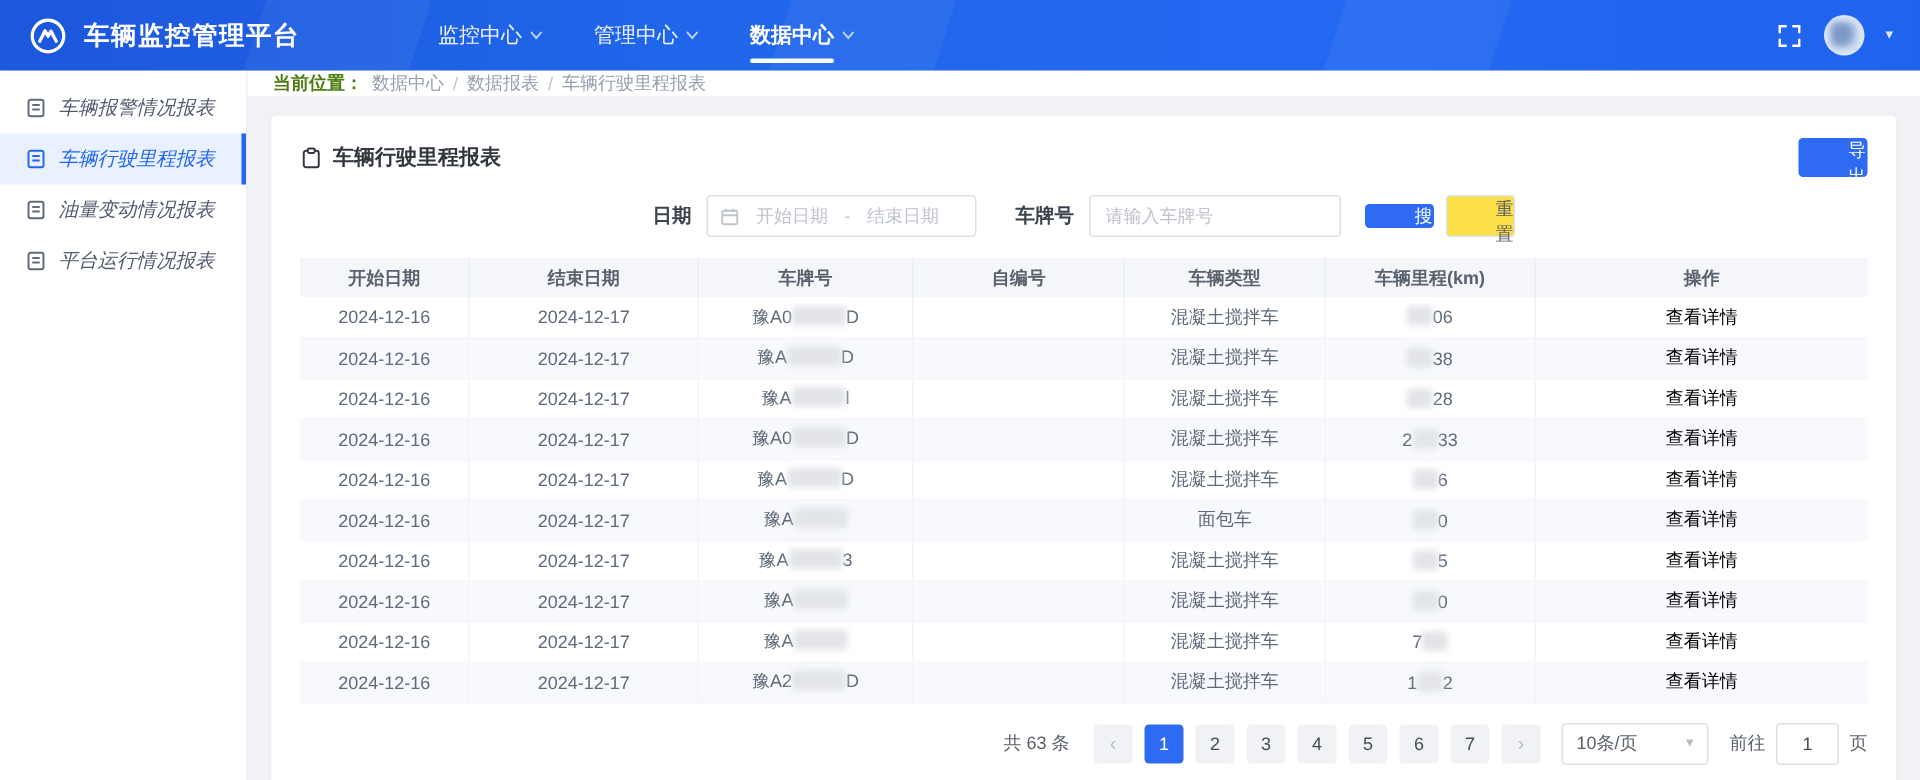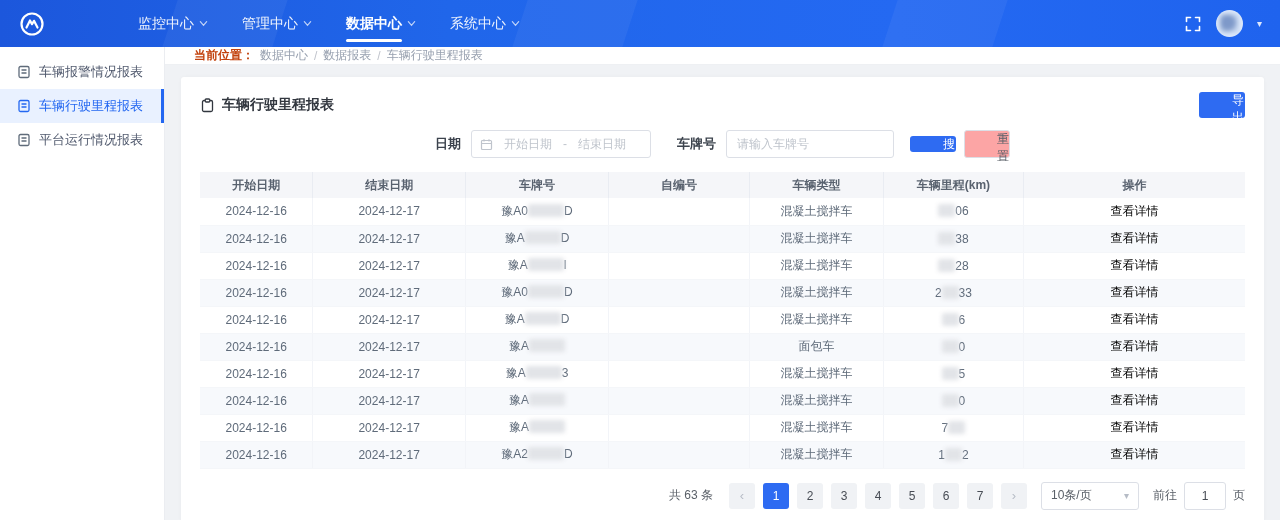--- a/index.html
+++ b/index.html
@@ -19,51 +19,51 @@
   .nav-item.active { font-weight:bold; color:#fff; }
   .nav-item.active::after { content:""; position:absolute; left:0; right:14px; bottom:5px; height:3px; background:#ffffff; border-radius:2px; }
   .nav-right { margin-left:auto; display:flex; align-items:center; gap:14px; z-index:1; }
   .fs-icon { width:18px; height:18px; cursor:pointer; }
   .avatar { width:27px; height:27px; border-radius:50%; background:#dde9fb; overflow:hidden; position:relative; cursor:pointer; }
   .avatar .blob { position:absolute; inset:4px; background:radial-gradient(circle at 40% 45%,#7e99c9 0 40%,#c8d8f0 70%); filter:blur(2px); }
   .user-caret { color:#fff; font-size:10px; opacity:.85; cursor:pointer; }
 
   
   .layout { display:flex; height:473px; }
-  .sidebar { width:165px; background:#fff; border-right:1px solid #ebedf1; padding-top:8px; flex:none; }
+  .sidebar { width:165px; background:#fff; border-right:1px solid #ebedf1; padding-top:8px; flex:none;font-style:italic; }
   .side-item { position:relative; display:flex; align-items:center; gap:8px; height:34px; padding-left:17px; font-size:13px; color:#515a6e; cursor:pointer; }
   .side-item svg { flex:none; stroke:#5f6b7a; }
   .side-item.active { background:#e9f1ff; color:#2367f1; }
   .side-item.active svg { stroke:#2367f1; }
   .side-item.active::after { content:""; position:absolute; right:0; top:0; bottom:0; width:3px; background:#2367f1; }
   .main { flex:1; display:flex; flex-direction:column; min-width:0; }
 
   .breadcrumb-bar { height:31px; background:#fff; border-bottom:1px solid #eef0f3; display:flex; align-items:center; padding-left:17px; font-size:12px; color:#97a0af; gap:6px; }
-  .bc-prefix { color:#c2410c; font-weight:bold;margin-left:12px; }
+  .bc-prefix { color:#4d7c0f; font-weight:bold; }
   .bc-sep { color:#c0c4cc; }
 
   
   .card { background:#fff; margin:12px 16px 10px 16px; border-radius:3px; padding:13px 19px 0 19px; flex:1; box-shadow:0 0 4px rgba(0,0,0,0.03); }
   .card-head { display:flex; align-items:center; height:30px; }
   .card-title { display:flex; align-items:center; gap:7px; font-size:14px; font-weight:bold; color:#32373f; }
   .btn { border:none; border-radius:3px; font-size:12px; cursor:pointer; font-family:inherit;padding-left:32px; }
   .btn-primary { background:#2e6bf2; color:#fff; }
   .export-btn { margin-left:auto; width:46px; height:26px; }
 
   .filters { display:flex; align-items:center; margin-top:10px; gap:8px; font-size:13px;justify-content:center; }
   .f-label { color:#3c434d; font-weight:bold; margin-right:2px; }
   .date-range { width:180px; height:28px; border:1px solid #dcdfe6; border-radius:3px; display:flex; align-items:center; padding:0 8px; gap:4px; color:#bfc4cc; }
   .date-range input { border:none; outline:none; width:62px; font-size:12px; text-align:center; font-family:inherit; background:transparent; }
   .date-range input::placeholder { color:#bfc4cc; }
   .range-sep { color:#bfc4cc; font-size:12px; }
   .plate-label { margin-left:18px; }
   .plate-input { width:168px; height:28px; border:1px solid #dcdfe6; border-radius:3px; padding:0 10px; font-size:12px; outline:none; font-family:inherit; }
   .plate-input::placeholder { color:#bfc4cc; }
   .search-btn { width:46px; height:16px; margin-left:8px; }
-  .reset-btn { width:46px; height:28px; background:#fca5a5; border:1px solid #dcdfe6; color:#5a6068; }
+  .reset-btn { width:46px; height:28px; background:#fde047; border:1px solid #dcdfe6; color:#5a6068; }
 
   
   table { width:100%; border-collapse:collapse; margin-top:14px; table-layout:fixed; font-size:12px; }
   thead th { background:#f5f6f9; color:#59626f; font-weight:bold; height:26px; border-right:1px solid #e9ecf2; }
   thead th:last-child { border-right:none; }
   tbody td { height:27px; text-align:center; color:#5f6b7a; border-right:1px solid #f2f4f8; border-bottom:1px solid #f4f6f9; }
   tbody td:last-child { border-right:none; }
   tbody tr:nth-child(even) { background:#f7f9fc; }
   .mask { display:inline-block; vertical-align:-2px; height:13px; background:#e2e4e8; border-radius:2px; filter:blur(2px); }
   .mask.plate-mask { width:36px; }
@@ -88,43 +88,38 @@
   <div class="deco d1"></div>
     <div class="deco d2"></div>
     <div class="deco d3"></div>
   <div class="brand">
     <span>
       <svg width="28" height="28" viewBox="0 0 28 28" fill="none">
         <circle cx="14" cy="14" r="10.5" stroke="#fff" stroke-width="2.2"></circle>
         <path d="M8.5 17.5 L12 10.5 L14 14.2 L16 10.8 L19.5 17.5" stroke="#fff" stroke-width="2.2" stroke-linecap="round" stroke-linejoin="round"></path>
       </svg>
     </span>
+    <span class="brand-title">车辆监控管理平台</span>
   </div>
   <nav class="nav-menu">
 
   <div class="nav-item">
         <span>监控中心</span>
         <svg class="caret" viewBox="0 0 10 10">
           <path d="M1.5 3 L5 7 L8.5 3" stroke="#fff" stroke-width="1.4" fill="none" stroke-linecap="round"></path>
         </svg>
       </div>
       <div class="nav-item">
         <span>管理中心</span>
         <svg class="caret" viewBox="0 0 10 10">
           <path d="M1.5 3 L5 7 L8.5 3" stroke="#fff" stroke-width="1.4" fill="none" stroke-linecap="round"></path>
         </svg>
       </div>
       <div class="nav-item active">
         <span>数据中心</span>
-        <svg class="caret" viewBox="0 0 10 10">
-          <path d="M1.5 3 L5 7 L8.5 3" stroke="#fff" stroke-width="1.4" fill="none" stroke-linecap="round"></path>
-        </svg>
-      </div>
-      <div class="nav-item">
-        <span>系统中心</span>
         <svg class="caret" viewBox="0 0 10 10">
           <path d="M1.5 3 L5 7 L8.5 3" stroke="#fff" stroke-width="1.4" fill="none" stroke-linecap="round"></path>
         </svg>
       </div>
     </nav>
   <div class="nav-right">
     <svg class="fs-icon" viewBox="0 0 18 18" fill="none" stroke="#fff" stroke-width="1.6" stroke-linecap="round">
       <path d="M2.5 6.5 V2.5 H6.5"></path>
         <path d="M11.5 2.5 H15.5 V6.5"></path>
         <path d="M15.5 11.5 V15.5 H11.5"></path>
@@ -147,20 +142,27 @@
           <path d="M4.5 5 H9.5 M4.5 8 H9.5"></path>
         </svg>
         <span>车辆报警情况报表</span>
       </div>
       <div class="side-item active">
         <svg width="14" height="14" viewBox="0 0 14 14" fill="none" stroke-width="1.3">
           <rect x="2" y="1.5" width="10" height="11" rx="1.5"></rect>
           <path d="M4.5 5 H9.5 M4.5 8 H9.5"></path>
         </svg>
         <span>车辆行驶里程报表</span>
+      </div>
+      <div class="side-item">
+        <svg width="14" height="14" viewBox="0 0 14 14" fill="none" stroke-width="1.3">
+          <rect x="2" y="1.5" width="10" height="11" rx="1.5"></rect>
+          <path d="M4.5 5 H9.5 M4.5 8 H9.5"></path>
+        </svg>
+        <span>油量变动情况报表</span>
       </div>
       <div class="side-item">
         <svg width="14" height="14" viewBox="0 0 14 14" fill="none" stroke-width="1.3">
           <rect x="2" y="1.5" width="10" height="11" rx="1.5"></rect>
           <path d="M4.5 5 H9.5 M4.5 8 H9.5"></path>
         </svg>
         <span>平台运行情况报表</span>
       </div>
     </aside>
 

